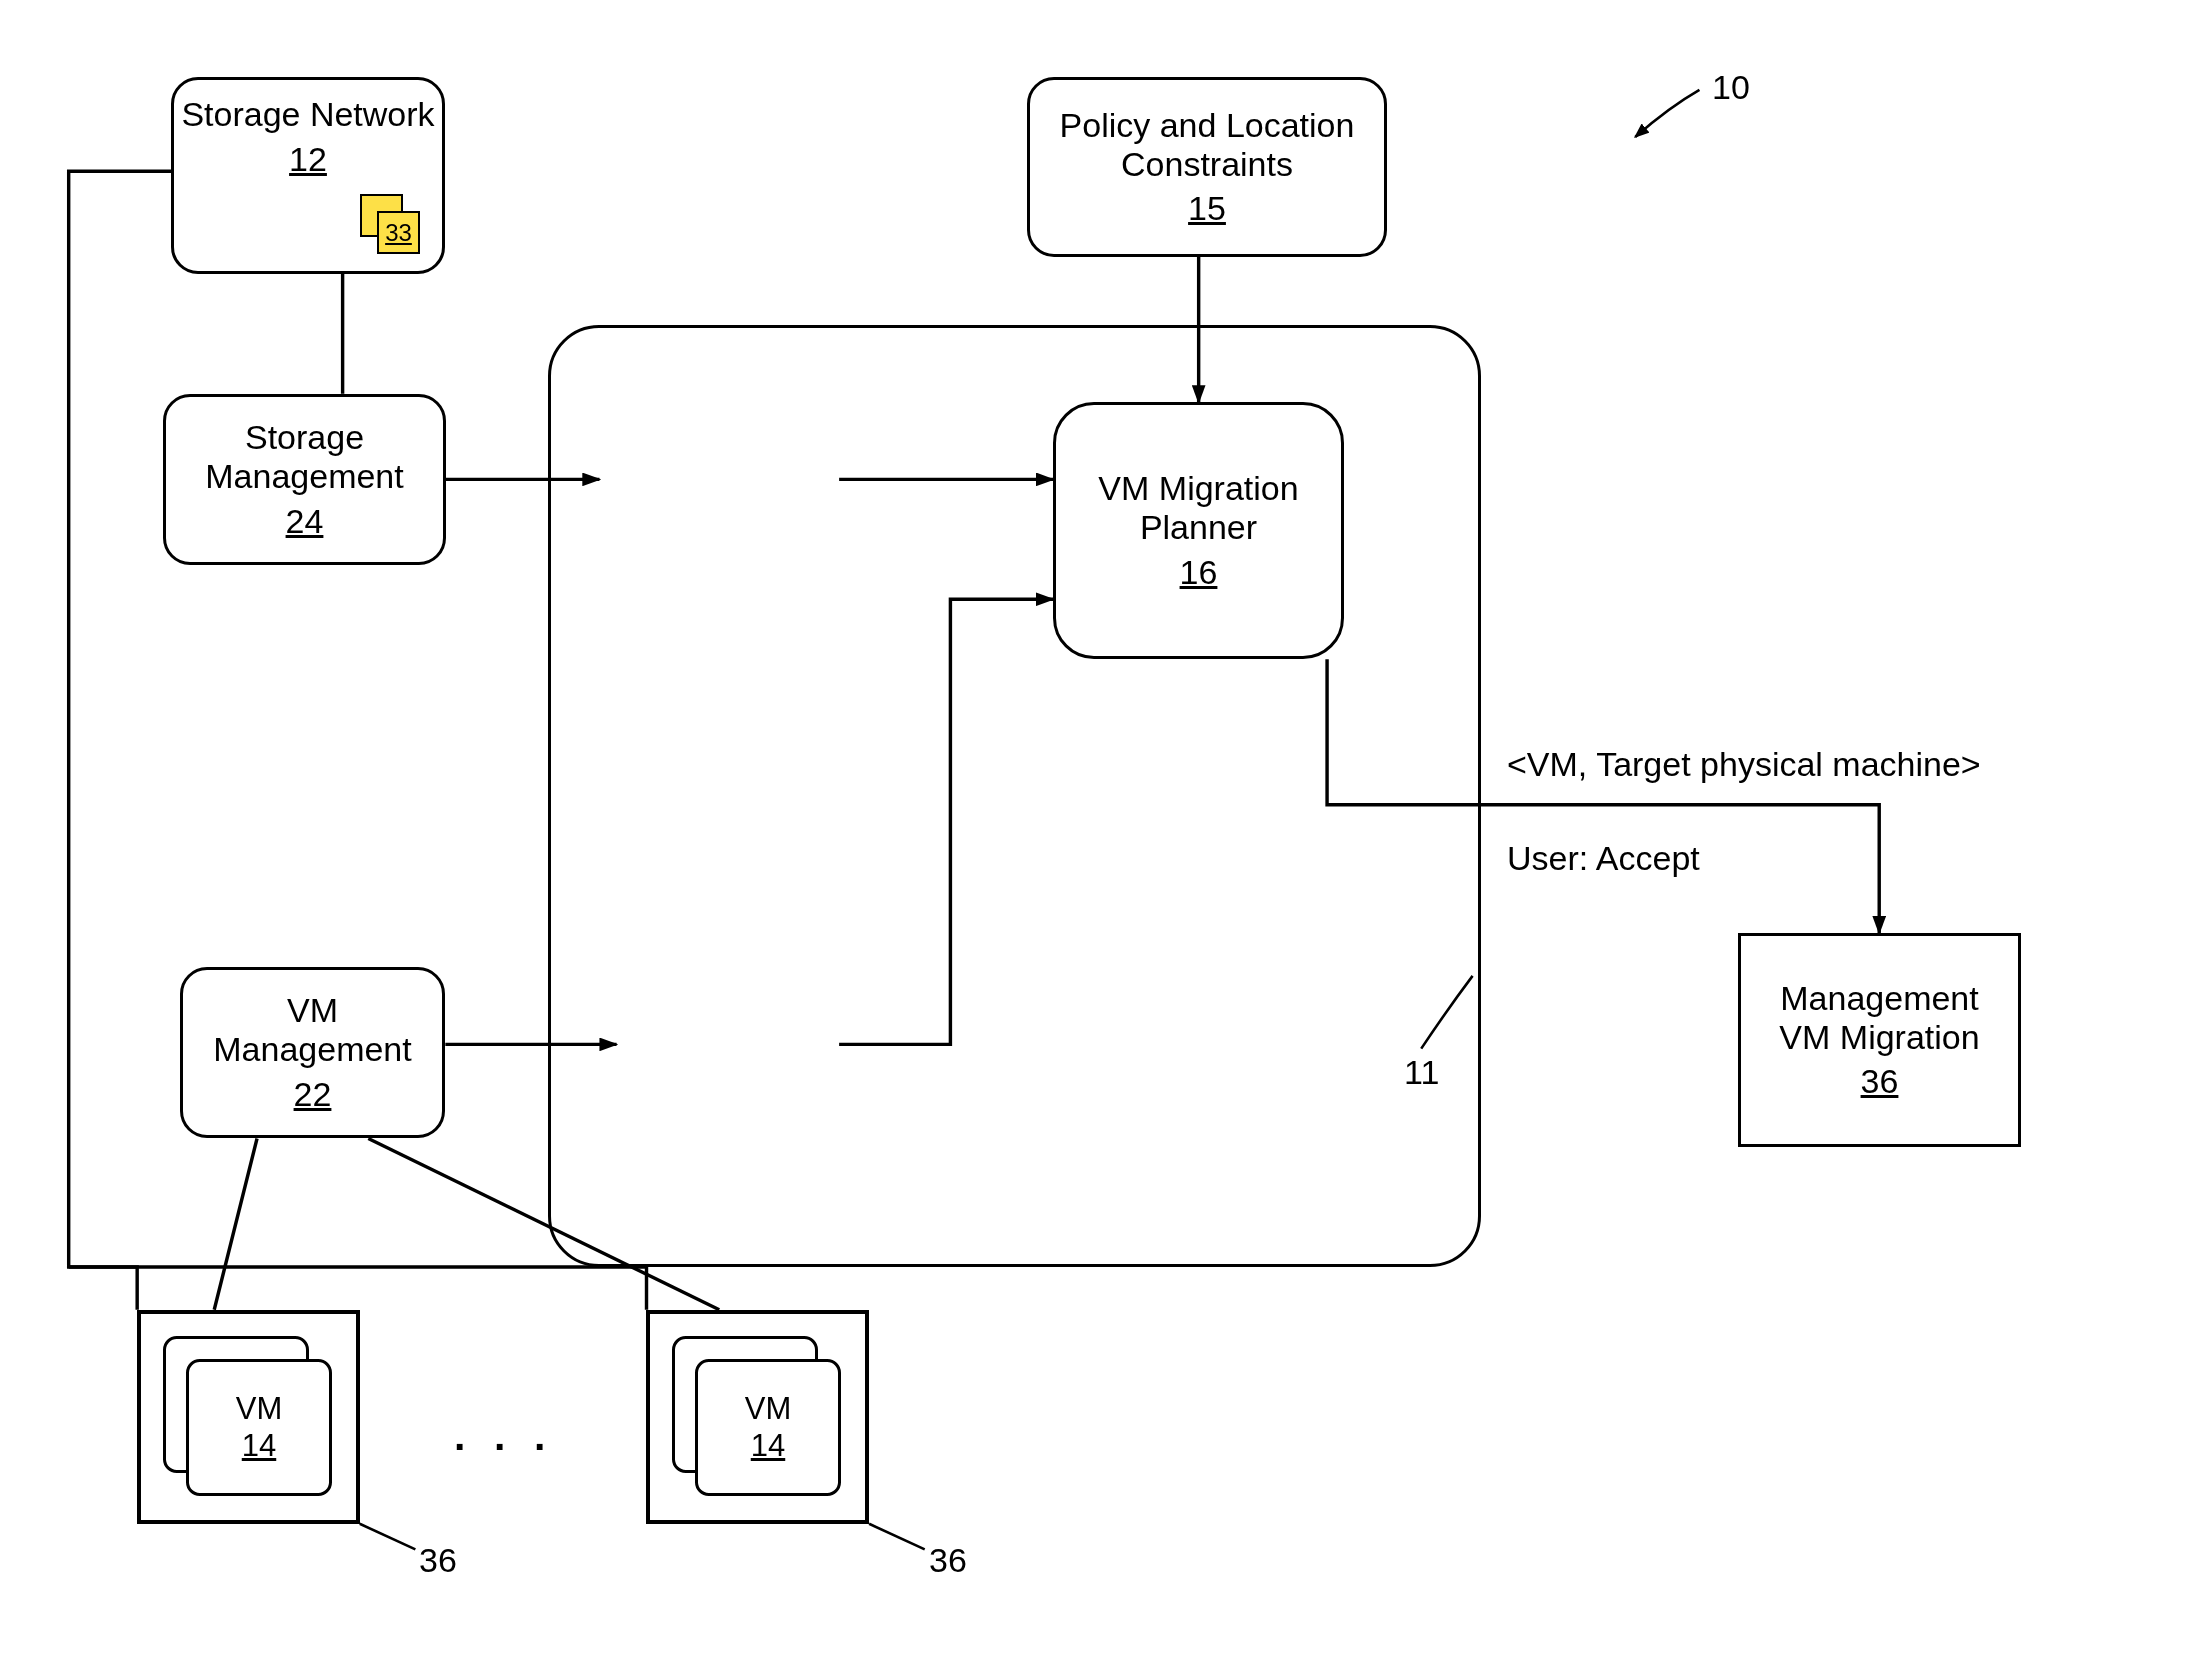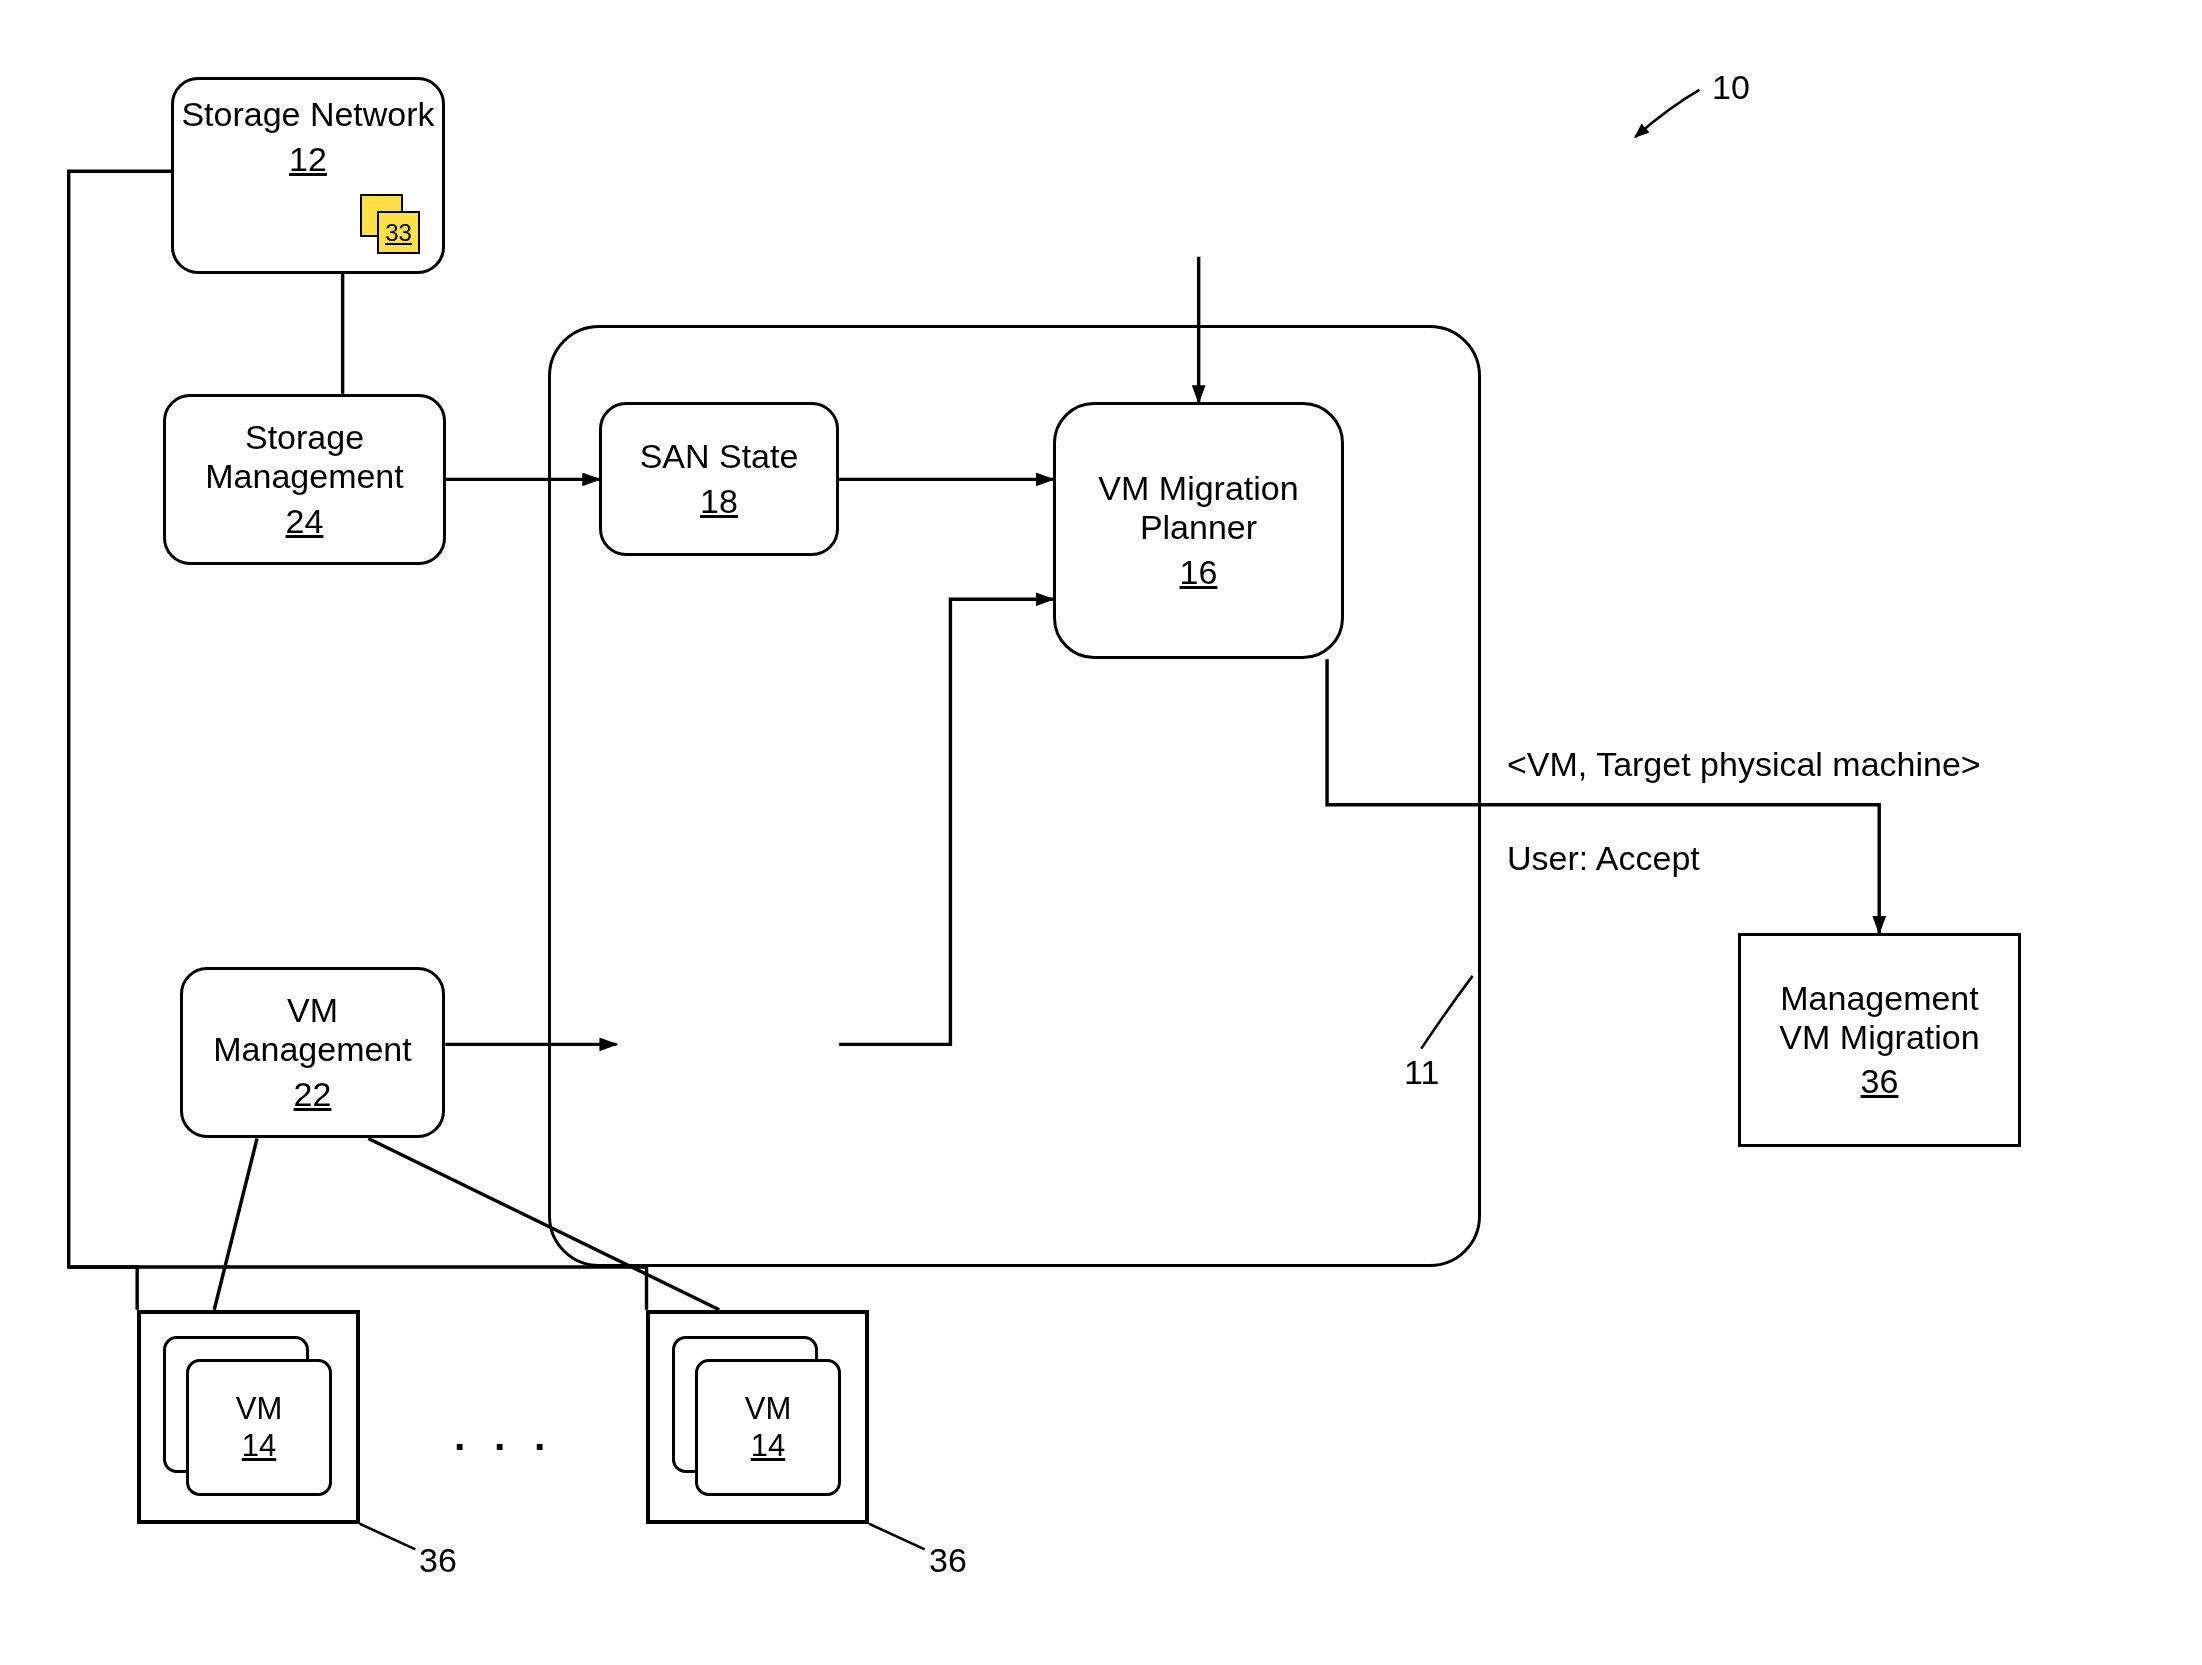--- a/index.html
+++ b/index.html
@@ -132,31 +132,32 @@
     <span class="label">Storage Network</span>
     <span class="num">12</span>
     <div class="mini-stack" style="right:22px; bottom:17px;">
       <div class="back"></div>
       <div class="front">
           <span class="mini-num">33</span>
         </div>
     </div>
   </div>
 
+  <div class="box" style="left:1027px; top:77px; width:360px; height:180px;">
+    <span class="label">Policy and Location</span>
+    <span class="label">Constraints</span>
+    <span class="num">15</span>
+  </div>
 
   <div class="box" style="left:163px; top:394px; width:283px; height:171px;">
     <span class="label">Storage</span>
     <span class="label">Management</span>
     <span class="num">24</span>
   </div>
 
-  <div class="box" style="left:599px; top:402px; width:240px; height:154px;">
-    <span class="label">SAN State</span>
-    <span class="num">18</span>
-  </div>
 
   <div class="box" style="left:1053px; top:402px; width:291px; height:257px; border-radius:41px;">
     <span class="label">VM Migration</span>
     <span class="label">Planner</span>
     <span class="num">16</span>
   </div>
 
   <div class="box" style="left:180px; top:967px; width:265px; height:171px;">
     <span class="label">VM</span>
     <span class="label">Management</span>

